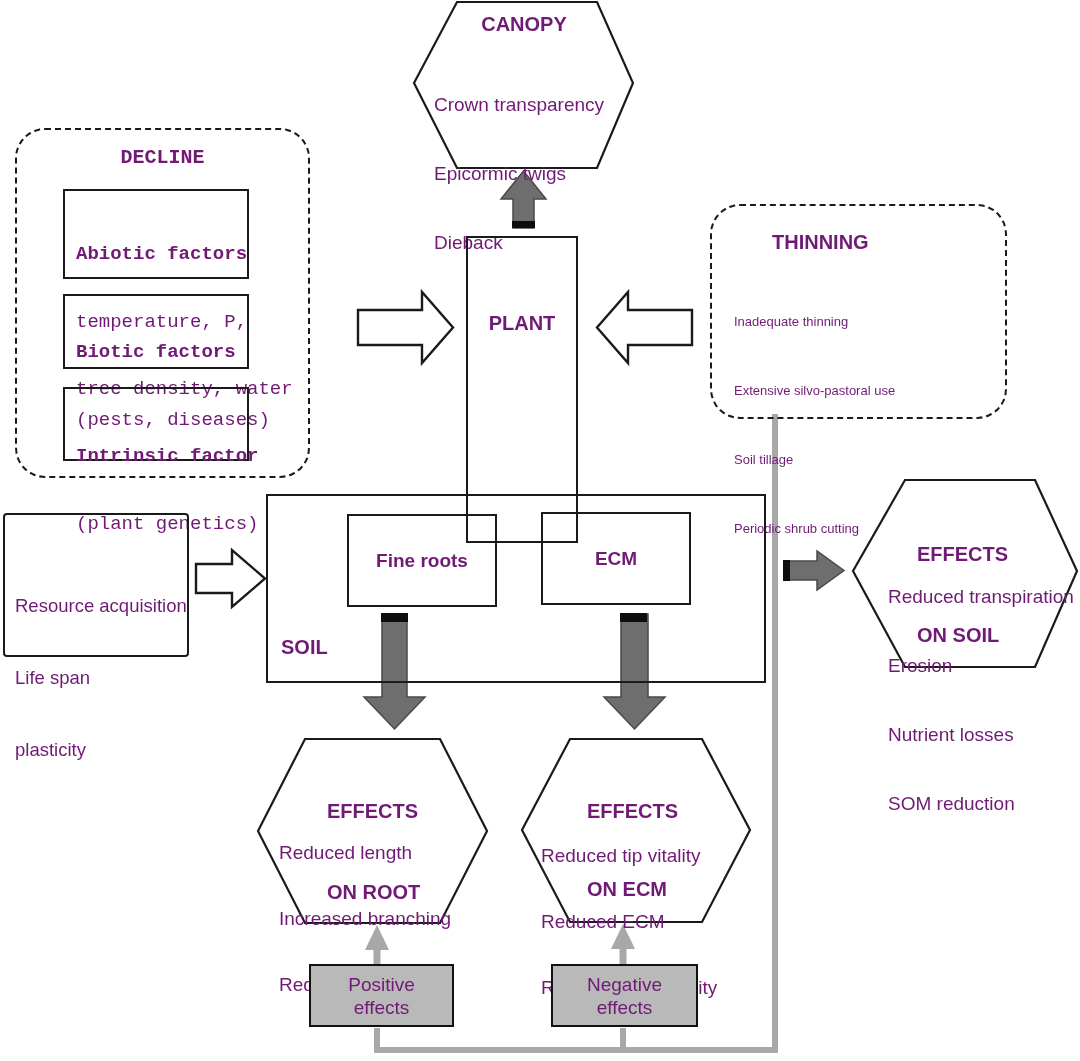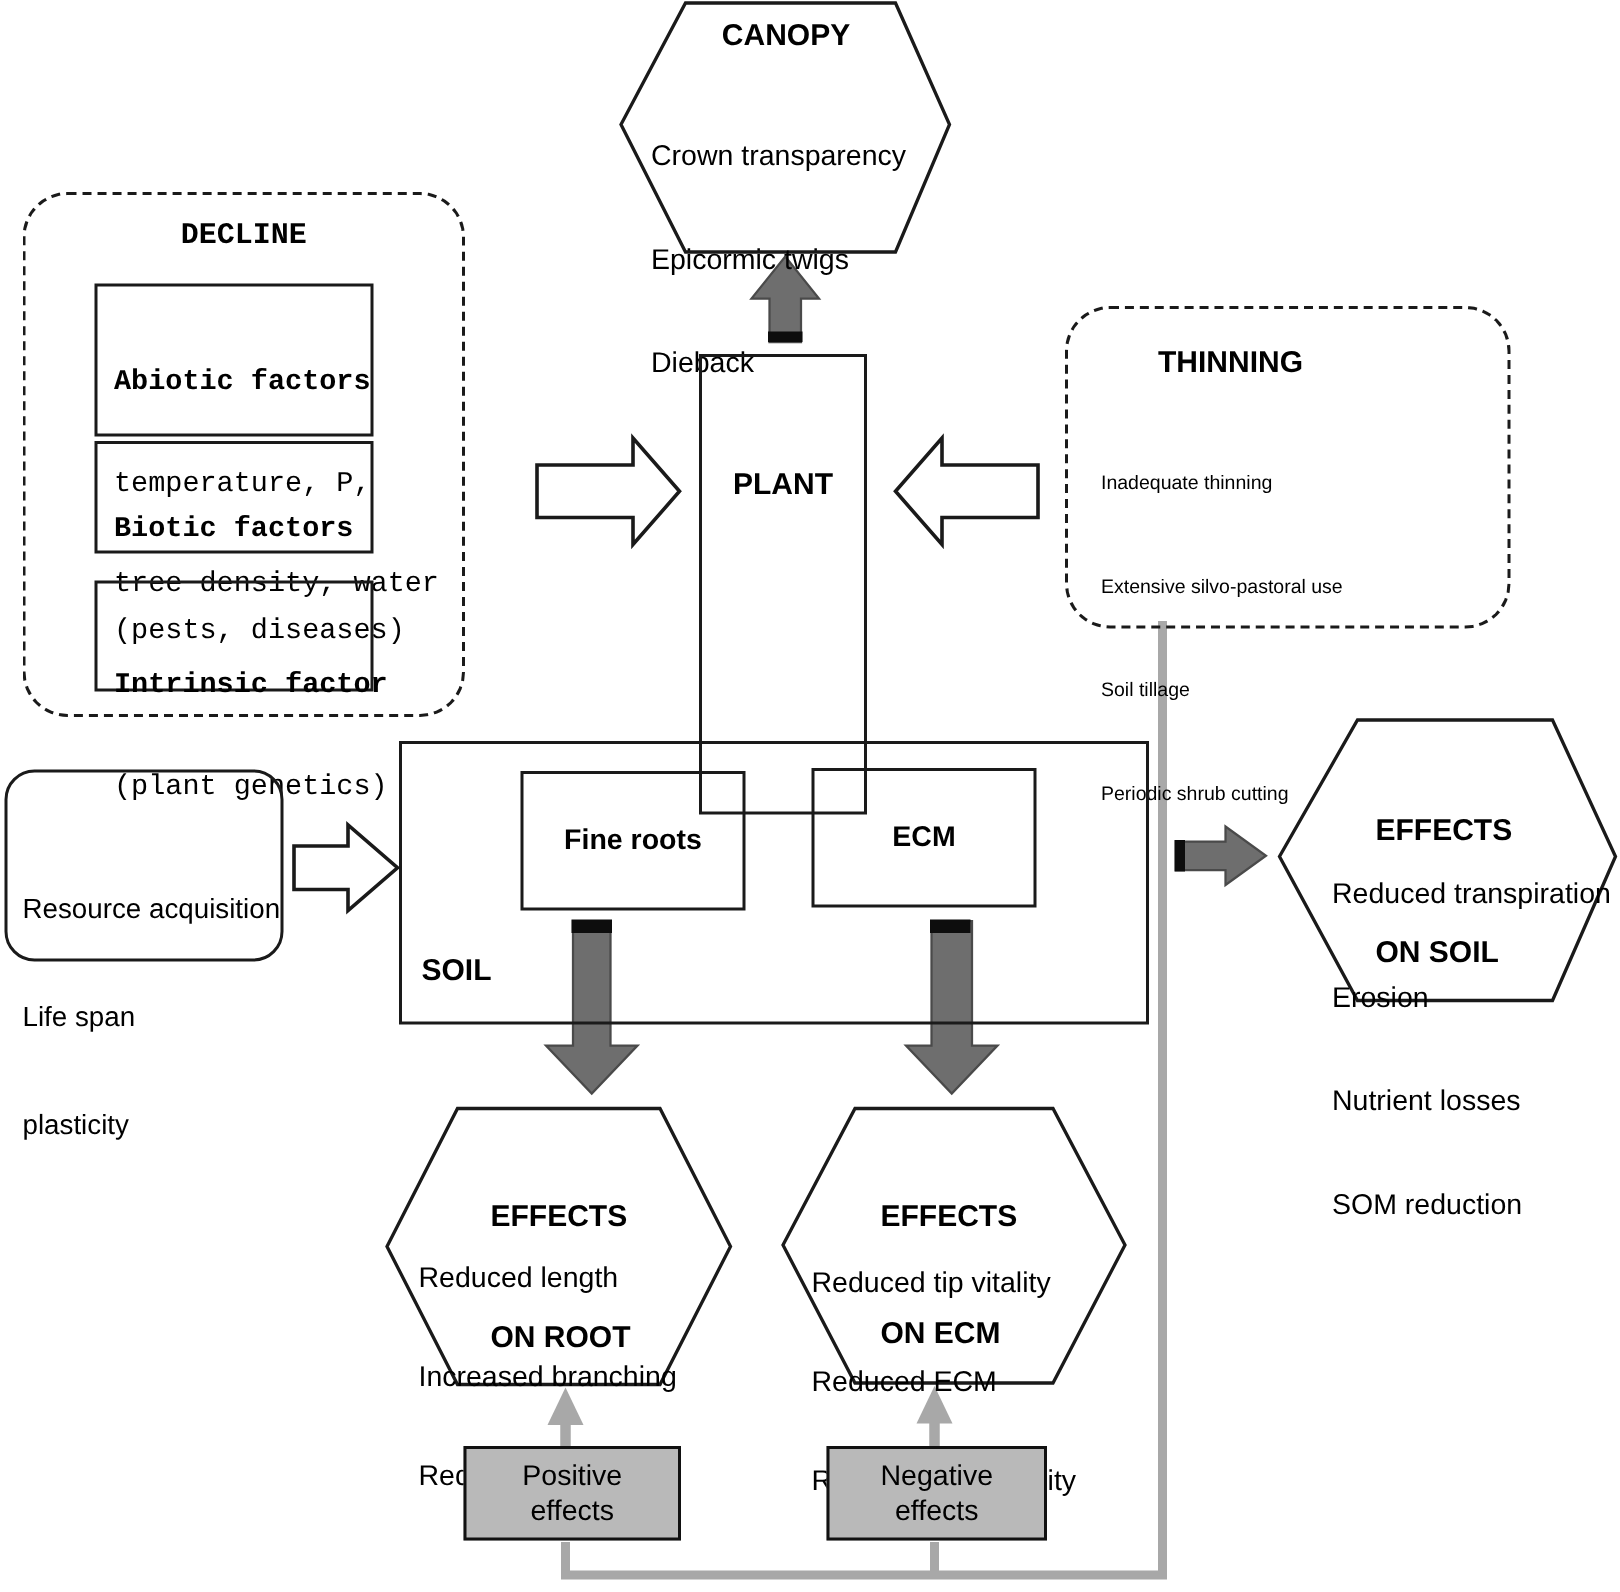--- a/index.html
+++ b/index.html
@@ -1,18 +1,18 @@
 <!DOCTYPE html>
 <html><head>
 <meta charset="utf-8">
 <style>
   html,body{margin:0;padding:0;background:#fff;}
   .stage{
     position:relative;width:1080px;height:1061px;background:#ffffff;overflow:hidden;
-    font-family:"Liberation Sans","DejaVu Sans",sans-serif;color:#000000;
+    font-family:"Liberation Sans","DejaVu Sans",sans-serif;color:#701a75;
   }
   .abs{position:absolute;}
   svg.layer{position:absolute;left:0;top:0;}
   .panel-dashed{border:2px dashed #1a1a1a;border-radius:30px;background:transparent;}
   .box-solid{border:2px solid #1a1a1a;background:transparent;box-sizing:border-box;}
   .hex-title{font-weight:bold;font-size:20px;line-height:27px;white-space:pre;}
   .hex-items{font-size:19px;line-height:23px;white-space:pre;}
   .panel-title{font-weight:bold;font-size:20px;}
   .body-text{font-size:13px;line-height:23px;white-space:pre;}
   .factor-box{padding:7px 0 0 11px;font-size:19px;line-height:22.5px;white-space:pre;}
@@ -63,21 +63,21 @@
 
   <div class="abs panel-title" style="left:414px;top:13px;width:220px;text-align:center;">CANOPY</div>
   <div class="abs hex-items" style="left:434px;top:47px;">
     <div>Crown transparency</div>
     <div>Epicormic twigs</div>
     <div>Dieback</div>
   </div>
 
   <div class="abs panel-dashed" style="left:15px;top:128px;width:291px;height:346px;font-family:Liberation Mono, monospace;">
     <div class="abs panel-title" style="left:0;top:16px;width:100%;text-align:center;">DECLINE</div>
-    <div class="abs box-solid factor-box" style="left:46px;top:59px;width:186px;height:102px;">
+    <div class="abs box-solid factor-box" style="left:46px;top:59px;width:186px;height:90px;">
       <div class="b">Abiotic factors</div>
       <div>temperature, P,</div>
       <div>tree density, water</div>
     </div>
     <div class="abs box-solid factor-box" style="left:46px;top:164px;width:186px;height:75px;padding-top:0;">
       <div class="b">Biotic factors</div>
       <div>(pests, diseases)</div>
     </div>
     <div class="abs box-solid factor-box" style="left:46px;top:257px;width:186px;height:74px;padding-top:11px;">
       <div class="b">Intrinsic factor</div>
@@ -102,21 +102,21 @@
   <div class="abs box-solid" style="left:266px;top:494px;width:500px;height:189px;">
     <div class="abs" style="left:13px;top:140px;font-weight:bold;font-size:20px;">SOIL</div>
   </div>
   <div class="abs box-solid center-label" style="left:347px;top:514px;width:150px;height:93px;">
     <span>Fine roots</span>
   </div>
   <div class="abs box-solid center-label" style="left:541px;top:512px;width:150px;height:93px;">
     <span>ECM</span>
   </div>
 
-  <div class="abs box-solid" style="left:3px;top:513px;width:186px;height:128px;border-radius:20px;">
+  <div class="abs box-solid" style="left:3px;top:513px;width:186px;height:144px;border-radius:4px;">
     <div class="abs" style="left:10px;top:31px;font-size:18.5px;line-height:24px;white-space:pre;">
       <div>Resource acquisition</div>
       <div>Life span</div>
       <div>plasticity</div>
     </div>
   </div>
 
   <div class="abs hex-title" style="left:917px;top:487px;">
     <div>EFFECTS</div>
     <div>ON SOIL</div>

